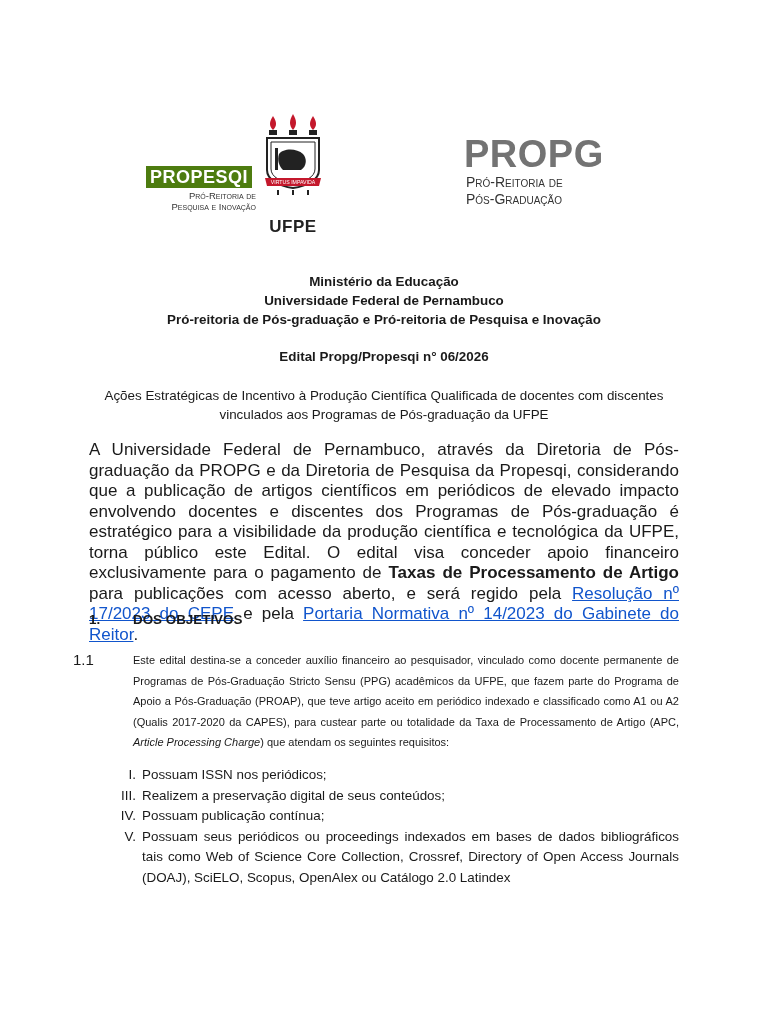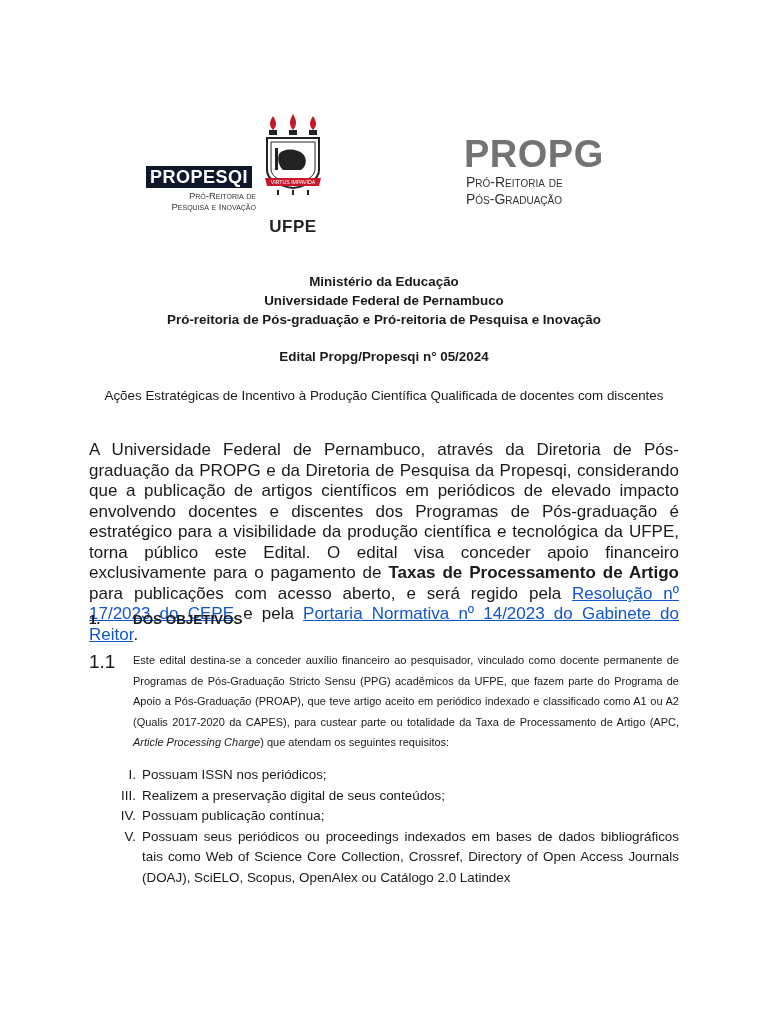--- a/index.html
+++ b/index.html
@@ -2,42 +2,42 @@
 <html><head>
 <meta charset="utf-8">
 <style>
   html, body { margin:0; padding:0; background:#ffffff; }
   body { width:768px; height:1024px; position:relative; overflow:hidden;
          font-family:"Liberation Sans", "DejaVu Sans", sans-serif; color:#1a1a1a; }
   .page { position:absolute; left:0; top:0; width:768px; height:1024px; }
 
   
   .logo-propesqi { position:absolute; left:146px; top:166px; width:120px; }
-  .propesqi-box { background:#0f172a; color:#fff; font-weight:bold; font-size:18px;
+  .propesqi-box { background:#4d7c0f; color:#fff; font-weight:bold; font-size:18px;
                   letter-spacing:0.5px; padding:1px 4px; display:inline-block; line-height:20px; }
   .propesqi-sub { font-size:9.5px; color:#333; text-align:right; line-height:11px; margin-top:2px; width:110px; font-variant:small-caps; }
 
   .logo-ufpe { position:absolute; left:262px; top:112px; width:62px; text-align:center; }
   .ufpe-crest svg { display:block; margin:0 auto; }
   .ufpe-text { font-weight:bold; font-size:17px; color:#222; margin-top:9px; letter-spacing:0.5px; }
 
   .logo-propg { position:absolute; left:464px; top:134px; }
   .propg-title { color:#737373; font-weight:bold; font-size:38px; line-height:40px; letter-spacing:0.5px; }
   .propg-sub { font-size:14px; color:#333; line-height:17px; font-variant:small-caps; margin-left:2px; }
 
   
   .center { position:absolute; left:0; width:768px; text-align:center; font-size:13.4px; line-height:19px; }
   .bold { font-weight:bold; }
 
   .para { position:absolute; left:89px; width:590px; font-size:17px; line-height:20.5px; text-align:justify; }
   .link { color:#1155cc; text-decoration:underline; cursor:pointer; }
 
   .sec-num { position:absolute; left:89px; font-size:13.4px; font-weight:bold; }
   .sec-title { position:absolute; left:133px; font-size:13.4px; font-weight:bold; }
-  .item-num { position:absolute; left:89px; font-size:19px; }
+  .item-num { position:absolute; left:73px; font-size:15px; }
   .item-text { position:absolute; left:133px; width:546px; font-size:11px; line-height:20.5px; text-align:justify; }
 
   .roman-list { position:absolute; left:100px; top:765px; width:579px; font-size:13.4px; line-height:20.5px; }
   .roman-row { display:flex; }
   .roman-num { width:36px; text-align:right; padding-right:6px; flex-shrink:0; }
   .roman-text { flex:1; text-align:justify; }
 </style>
 </head>
 <body>
 
@@ -85,23 +85,24 @@
     <div class="propg-sub">
       <div>Pró-Reitoria de</div>
       <div>Pós-Graduação</div>
     </div>
   </div>
 
   <div class="center bold" style="top:272px;">Ministério da Educação</div>
   <div class="center bold" style="top:291px;">Universidade Federal de Pernambuco</div>
   <div class="center bold" style="top:310px;">Pró-reitoria de Pós-graduação e Pró-reitoria de Pesquisa e Inovação</div>
 
-  <div class="center bold" style="top:347px;">Edital Propg/Propesqi n° 05/2024</div>
+  <div class="center bold" style="top:347px;">Edital Propg/Propesqi n° 06/2026</div>
 
   <div class="center" style="top:386px;">Ações Estratégicas de Incentivo à Produção Científica Qualificada de docentes com discentes</div>
+  <div class="center" style="top:405px;">vinculados aos Programas de Pós-graduação da UFPE</div>
 
   <div class="para" style="top:440px;">
     <span>A Universidade Federal de Pernambuco, através da Diretoria de Pós-graduação da PROPG e da Diretoria de Pesquisa da Propesqi, considerando que a publicação de artigos científicos em periódicos de elevado impacto envolvendo docentes e discentes dos Programas de Pós-graduação é estratégico para a visibilidade da produção científica e tecnológica da UFPE, torna público este Edital. O edital visa conceder apoio financeiro exclusivamente para o pagamento de </span><b>Taxas de Processamento de Artigo</b><span> para publicações com acesso aberto, e será regido pela </span><span class="link">Resolução nº 17/2023 do CEPE</span><span> e pela </span><span class="link">Portaria Normativa nº 14/2023 do Gabinete do Reitor</span><span>.</span>
   </div>
 
   <div class="sec-num" style="top:612px;">1.</div>
   <div class="sec-title" style="top:612px;">DOS OBJETIVOS</div>
 
   <div class="item-num" style="top:651px;">1.1</div>
   <div class="item-text" style="top:650px;">

